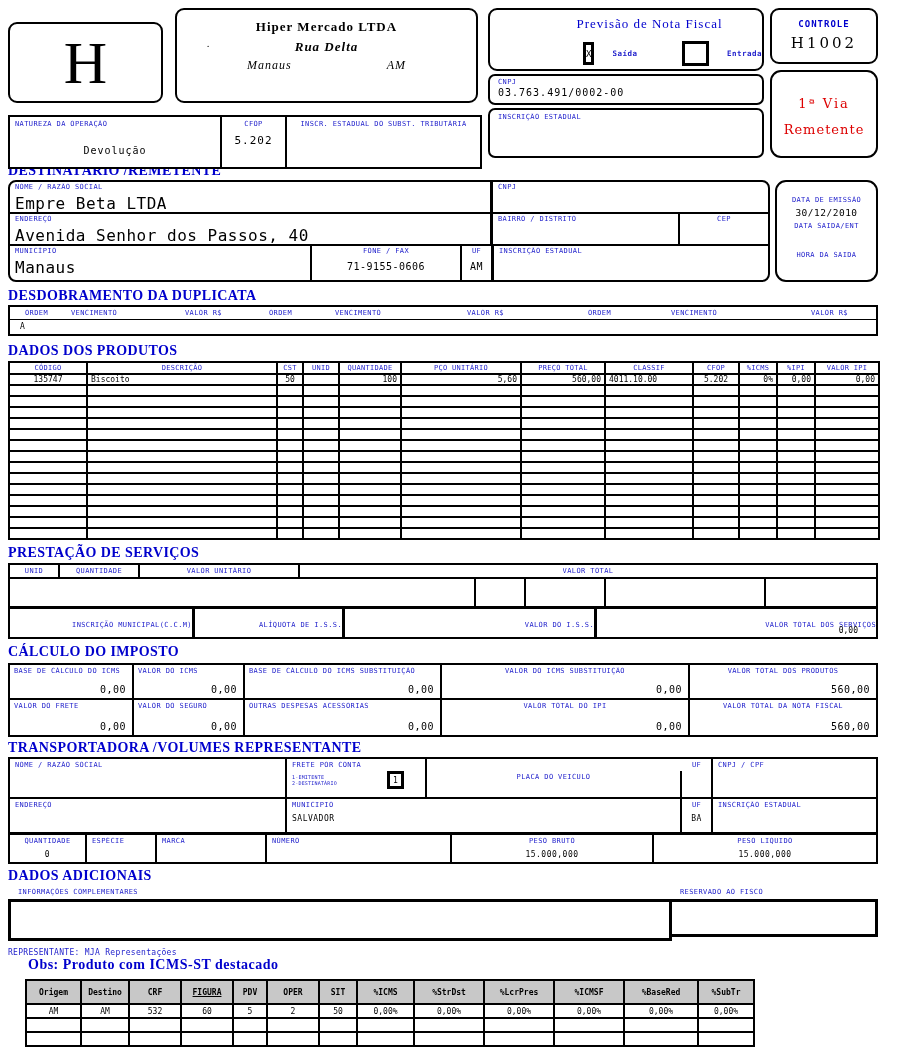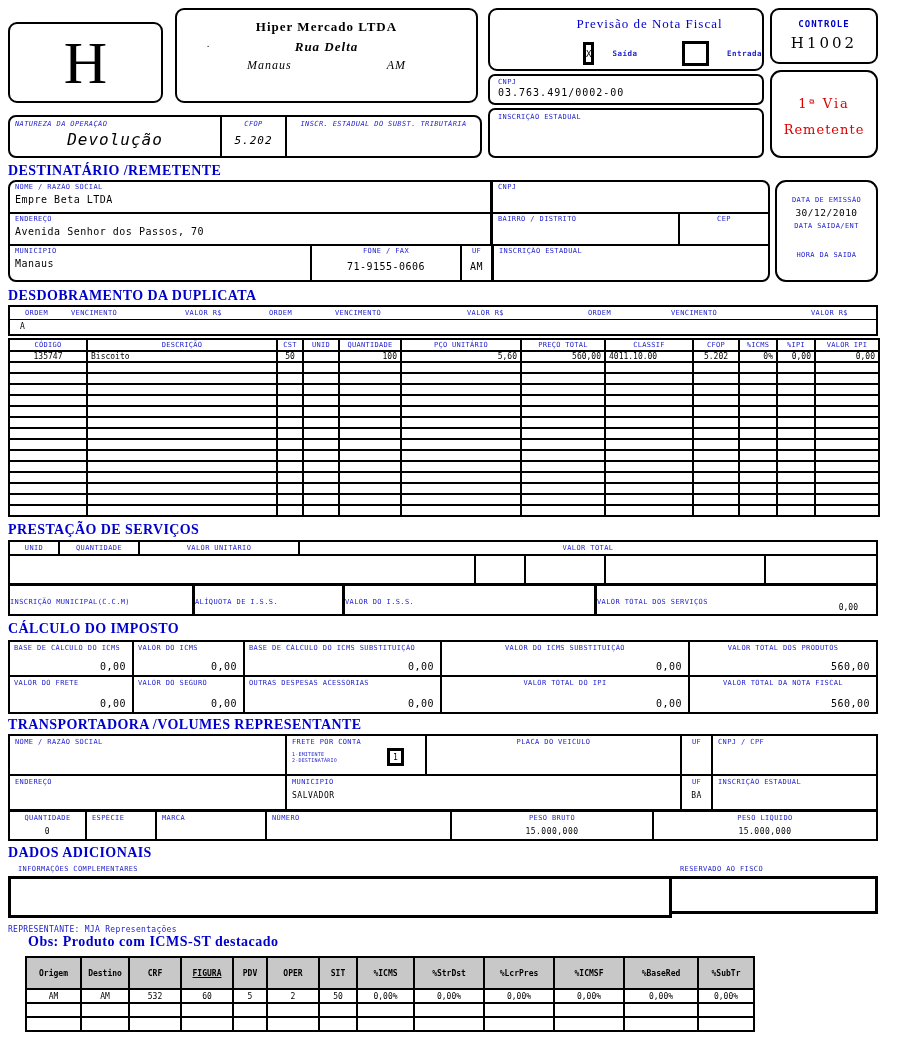--- a/index.html
+++ b/index.html
@@ -29,35 +29,35 @@
   .entrada-rect{width:62px;height:25px;border:3px solid #000;margin-left:44px;}
   .controle-box{left:762px;top:0;width:108px;height:56px;text-align:center;}
   .controle-label{color:#0000CD;font-weight:bold;font-size:9px;letter-spacing:1px;margin-top:9px;}
   .controle-num{font-family:"DejaVu Serif","Liberation Serif",serif;font-size:15px;letter-spacing:3px;margin-top:5px;}
   .cnpj-box{left:480px;top:66px;width:276px;height:31px;padding:2px 8px;border-radius:7px;}
   .cnpj-val{font-size:10px;letter-spacing:1px;margin-top:1px;}
   .ie-box{left:480px;top:100px;width:276px;height:50px;padding:3px 8px;border-radius:7px;}
   .via-box{left:762px;top:62px;width:108px;height:88px;text-align:center;border-radius:11px;}
   .via-line1{color:#DD0000;font-family:"DejaVu Serif",serif;font-size:13px;letter-spacing:2px;margin-top:24px;}
   .via-line2{color:#DD0000;font-family:"DejaVu Serif",serif;font-size:13px;letter-spacing:1px;margin-top:11px;}
-  .natureza-row{left:0;top:107px;width:474px;height:43px;display:flex;border-radius:8px;overflow:hidden;font-style:italic;}
+  .natureza-row{left:0;top:107px;width:474px;height:54px;display:flex;border-radius:0;overflow:hidden;}
   .nat1{width:210px;padding:3px 5px;}
-  .nat-val{font-size:16px;letter-spacing:1px;text-align:center;margin-top:2px;}
+  .nat-val{font-size:10px;letter-spacing:1px;text-align:center;margin-top:17px;}
   .nat2{width:67px;border-left:2px solid #000;border-right:2px solid #000;text-align:center;padding-top:3px;}
   .nat2 .nat-val{font-size:11px;margin-top:6px;}
   .nat3{flex:1;text-align:center;padding-top:3px;}
   
   .dest-title{margin-top:3px;}
   .dest-wrap{position:relative;height:102px;margin-top:1px;}
   .dest-main{position:absolute;left:0;top:0;width:762px;height:102px;border:2px solid #000;border-radius:8px;overflow:hidden;}
   .dest-row{display:flex;border-bottom:2px solid #000;}
   .dest-row.r1,.dest-row.r2{height:32px;}
   .dest-row.r3{height:34px;border-bottom:none;}
   .dcell{padding:1px 5px;overflow:hidden;}
-  .dval{font-size:10px;letter-spacing:.5px;margin-top:3px;white-space:nowrap;}
+  .dval{font-size:16px;letter-spacing:.5px;margin-top:3px;white-space:nowrap;}
   .c-nome{width:480px;}
   .c-cnpj{flex:1;border-left:3px solid #000;}
   .c-endereco{width:480px;}
   .c-bairro{width:188px;border-left:3px solid #000;}
   .c-cep{flex:1;border-left:2px solid #000;}
   .c-municipio{width:300px;}
   .c-fone{width:150px;border-left:2px solid #000;text-align:center;}
   .c-uf1{width:31px;border-left:2px solid #000;text-align:center;}
   .c-ie{flex:1;border-left:3px solid #000;}
   .c-fone .dval,.c-uf1 .dval{font-size:10px;margin-top:6px;}
@@ -81,62 +81,62 @@
   .svc-title{margin-top:5px;}
   .svc-table{border:2px solid #000;margin-top:2px;}
   .svc-head{display:flex;height:14px;border-bottom:2px solid #000;}
   .svc-head>div{border-right:2px solid #000;display:flex;align-items:center;justify-content:center;}
   .svc-head>div:last-child{border-right:none;}
   .sv1{width:466px;} .sv2{width:50px;} .sv3{width:80px;} .sv4{width:160px;} .sv5{flex:1;}
   .svc-body{display:flex;height:30px;border-bottom:3px solid #000;}
   .svc-body>div{border-right:2px solid #000;}
   .svc-body>div:last-child{border-right:none;}
   .svc-foot{display:flex;height:28px;}
-  .svc-foot>div{border-right:3px solid #000;padding-top:3px;text-align:left;position:relative;}
+  .svc-foot>div{border-right:3px solid #000;padding-top:3px;text-align:right;position:relative;}
   .svc-foot>div:last-child{border-right:none;}
   .sf1{width:185px;} .sf2{width:150px;} .sf3{width:252px;} .sf4{flex:1;}
   .sf-val{position:absolute;right:18px;bottom:2px;font-size:8px;}
   
   .imp-title{margin-top:5px;}
   .imp-table{border:2px solid #000;margin-top:3px;}
   .imp-row{display:flex;height:35px;border-bottom:2px solid #000;}
   .imp-row:last-child{border-bottom:none;}
   .imp-cell{border-right:2px solid #000;position:relative;padding:2px 4px;overflow:hidden;}
   .imp-cell:last-child{border-right:none;flex:1;}
   .imp-val{position:absolute;right:6px;bottom:3px;font-size:10px;letter-spacing:.5px;}
   
   .tr-title{margin-top:3px;}
   .tr-table{border:2px solid #000;margin-top:1px;}
   .tr-row{display:flex;border-bottom:2px solid #000;}
   .tr-row.tr3{border-bottom:none;}
   .tr-row.tr2{border-bottom:3px solid #000;}
   .tr-cell{border-right:2px solid #000;padding:2px 5px;position:relative;overflow:hidden;}
   .tr-cell:last-child{border-right:none;flex:1;}
   .tr1{height:40px;} .tr2{height:36px;} .tr3{height:27px;}
-  .t-nome{width:277px;} .t-frete{width:140px;} .t-placa{width:255px;text-align:center;} .t-uf{width:31px;text-align:center;}
+  .t-nome{width:277px;} .t-frete{width:140px;} .t-placa{width:255px;text-align:center;margin-top:12px;} .t-uf{width:31px;text-align:center;}
   .t-end{width:277px;} .t-mun{width:395px;}
   .t-qtd{width:77px;text-align:center;} .t-esp{width:70px;} .t-marca{width:110px;} .t-num{width:185px;} .t-bruto{width:202px;text-align:center;}
   .t-liq{text-align:center;}
   .frete-inner{display:flex;align-items:center;margin-top:2px;}
   .frete-opts{font-size:5px;color:#2222CC;line-height:1.3;letter-spacing:.2px;}
   .frete-box{width:17px;height:18px;border:3px solid #000;display:flex;align-items:center;justify-content:center;font-size:8px;margin-left:auto;margin-right:16px;}
   .tval{font-size:8px;letter-spacing:.5px;margin-top:5px;}
   
   .da-title{margin-top:4px;}
   .da-labels{position:relative;height:13px;margin-top:2px;}
   .da-info-lbl{position:absolute;left:10px;top:2px;}
   .da-fisco-lbl{position:absolute;left:672px;top:2px;}
   .da-boxes{display:flex;height:42px;}
   .da-left{width:664px;border:3px solid #000;}
   .da-right{flex:1;border:3px solid #000;border-left:none;height:38px;}
   .rep-line{margin-top:7px;font-size:8px;color:#2222CC;letter-spacing:.3px;}
   .obs-line{font-family:"Liberation Serif",serif;font-weight:bold;font-size:14px;color:#0000CC;margin-left:20px;letter-spacing:.5px;}
   
   .st-table{border-collapse:collapse;margin:6px 0 0 17px;table-layout:fixed;width:726px;}
-  .st-table th{background:#C8C8C8;border:2px solid #000;font-size:8px;font-weight:bold;height:32px;overflow:hidden;white-space:nowrap;margin-left:20px;}
+  .st-table th{background:#C8C8C8;border:2px solid #000;font-size:8px;font-weight:bold;height:24px;overflow:hidden;white-space:nowrap;margin-left:20px;}
   .st-table td{border:2px solid #000;font-size:8px;text-align:center;height:14px;overflow:hidden;white-space:nowrap;}
 </style>
 </head>
 <body>
 
 <div class="page">
 
   <div class="top-area">
     <div class="box abs logo-box">
       <span class="logo-h">H</span>
@@ -201,21 +201,21 @@
           <div class="lbl">NOME / RAZÃO SOCIAL</div>
           <div class="dval mono">Empre Beta LTDA</div>
         </div>
         <div class="dcell c-cnpj">
           <div class="lbl">CNPJ</div>
         </div>
       </div>
       <div class="dest-row r2">
         <div class="dcell c-endereco">
           <div class="lbl">ENDEREÇO</div>
-          <div class="dval mono">Avenida Senhor dos Passos, 70</div>
+          <div class="dval mono">Avenida Senhor dos Passos, 40</div>
         </div>
         <div class="dcell c-bairro">
           <div class="lbl">BAIRRO / DISTRITO</div>
         </div>
         <div class="dcell c-cep">
           <div class="lbl c">CEP</div>
         </div>
       </div>
       <div class="dest-row r3">
         <div class="dcell c-municipio">
@@ -253,20 +253,21 @@
         <span class="lbl" style="left: 259px;">ORDEM</span>
         <span class="lbl" style="left: 325px;">VENCIMENTO</span>
         <span class="lbl" style="left: 457px;">VALOR R$</span>
         <span class="lbl" style="left: 578px;">ORDEM</span>
         <span class="lbl" style="left: 661px;">VENCIMENTO</span>
         <span class="lbl" style="left: 801px;">VALOR R$</span>
       </div>
     <div class="dup-row mono">A</div>
   </div>
 
+  <div class="section-title prod-title">DADOS DOS PRODUTOS</div>
   <table class="prod-table">
       <tbody>
         <tr>
           <th style="width: 78px;">CÓDIGO</th>
           <th style="width: 190px;">DESCRIÇÃO</th>
           <th style="width: 26px;">CST</th>
           <th style="width: 36px;">UNID</th>
           <th style="width: 62px;">QUANTIDADE</th>
           <th style="width: 120px;">PÇO UNITÁRIO</th>
           <th style="width: 84px;">PREÇO TOTAL</th>

